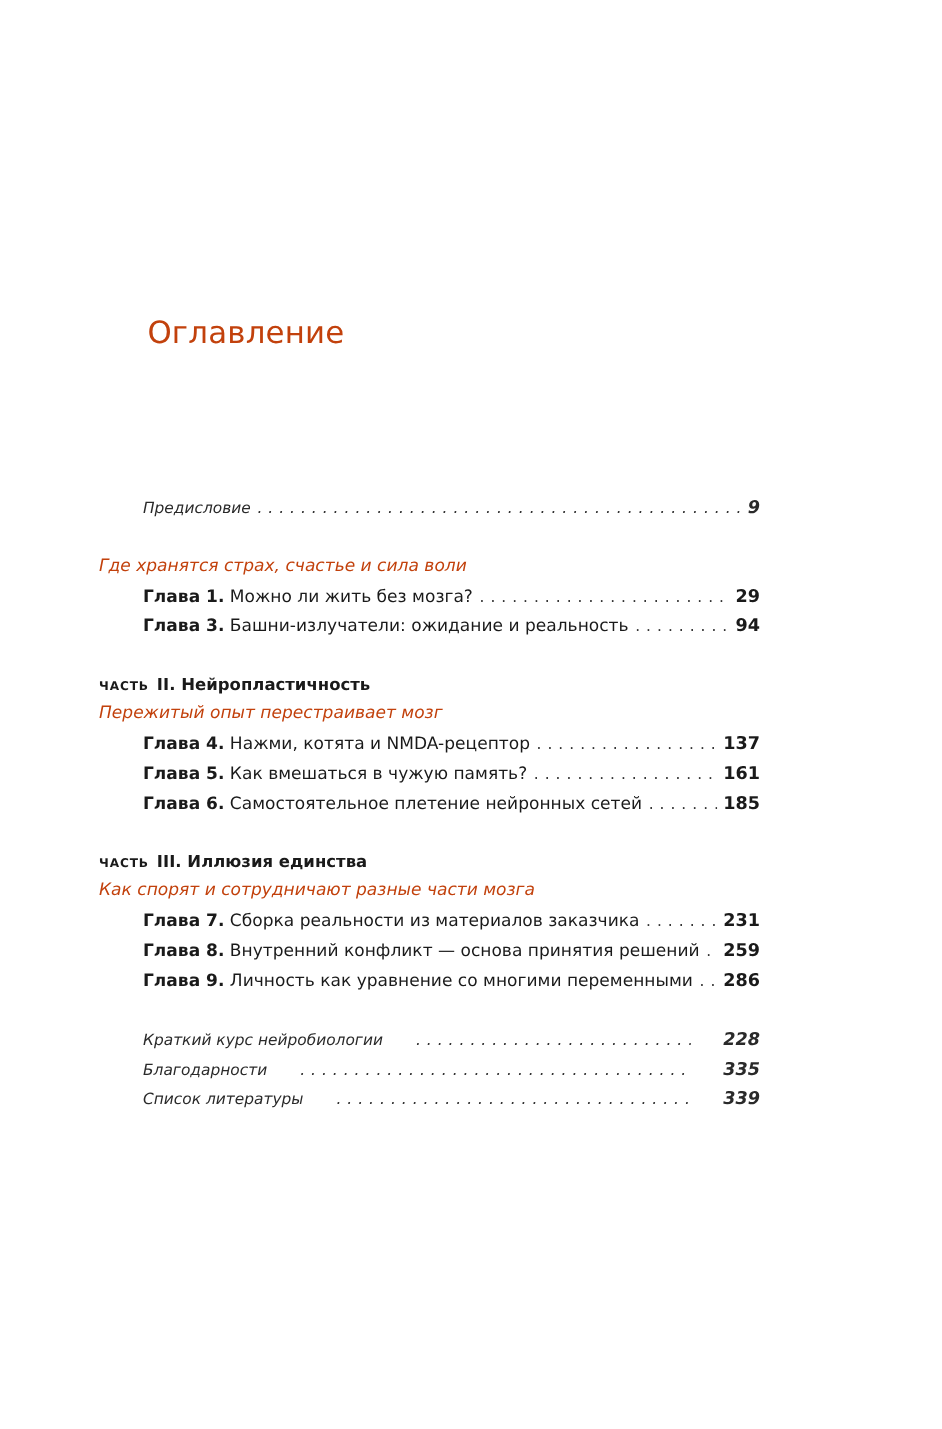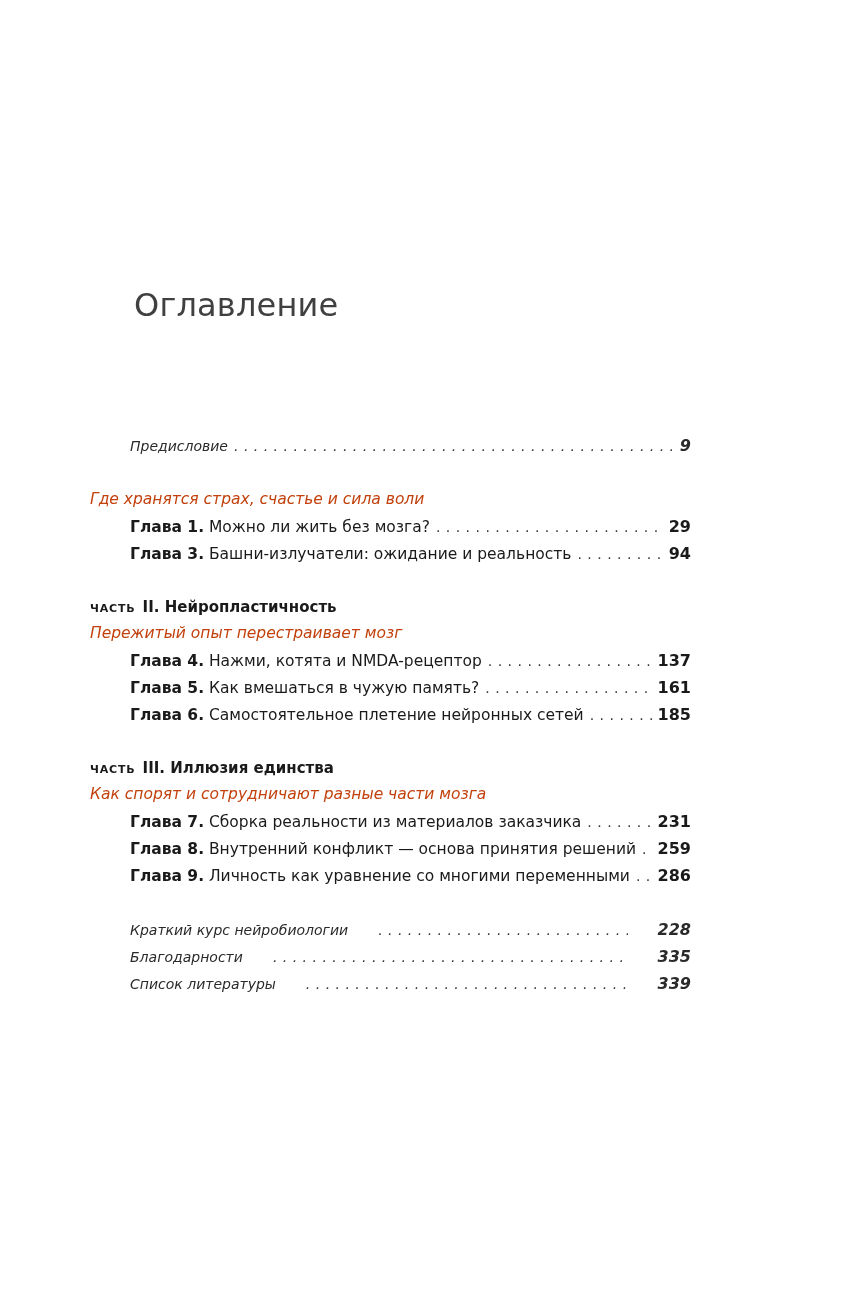--- a/index.html
+++ b/index.html
@@ -12,30 +12,30 @@
       height: 1299px;
       position: relative;
       overflow: hidden;
       color: #1a1a1a;
       font-family: "DejaVu Sans", "Liberation Sans", sans-serif;
     }
     .page-title {
       position: absolute;
       left: 134px;
       top: 286px;
-      font-size: 32px;
+      font-size: 28px;
       font-weight: normal;
       letter-spacing: 0.2px;
       margin: 0;
-      color: #404040;
+      color: #c2410c;
     }
     .toc {
       position: absolute;
       left: 90px;
-      top: 433px;
+      top: 448px;
       width: 601px;
     }
     .row {
       display: flex;
       align-items: baseline;
       white-space: nowrap;
       overflow: hidden;
       height: 26px;
       line-height: 26px;
     }

